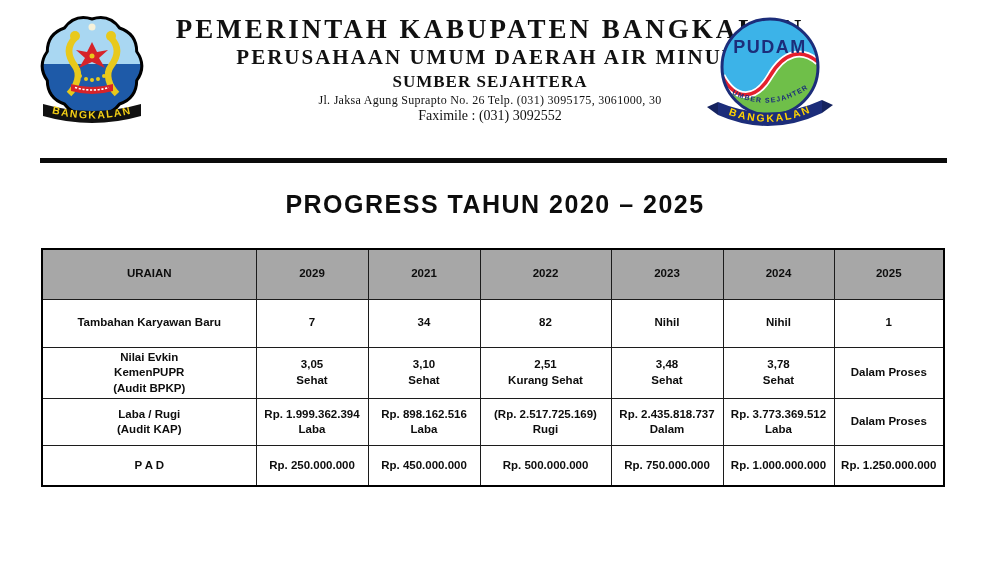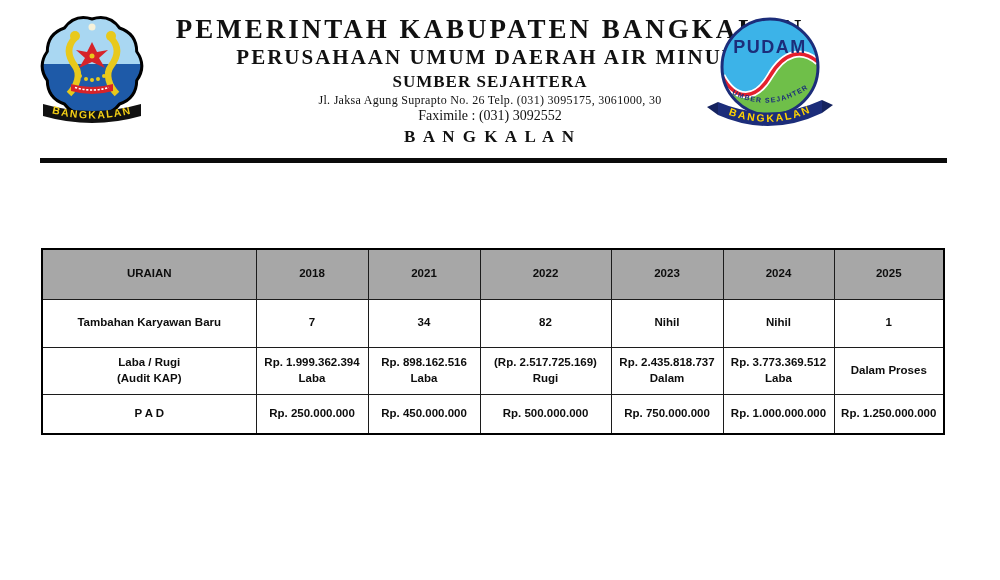--- a/index.html
+++ b/index.html
@@ -77,21 +77,20 @@
         <textPath href="#crestBannerPath" startOffset="50%" text-anchor="middle">BANGKALAN</textPath>
       </text>
     </svg>
 
     <div class="head-text">
       <div class="h1">PEMERINTAH KABUPATEN BANGKALAN</div>
       <div class="h2">PERUSAHAAN UMUM DAERAH AIR MINUM</div>
       <div class="h3">SUMBER SEJAHTERA</div>
       <div class="h4">Jl. Jaksa Agung Suprapto No. 26 Telp. (031) 3095175, 3061000, 30</div>
       <div class="h5">Faximile : (031) 3092552</div>
-      <div class="h6">B A N G K A L A N</div>
     </div>
 
     <svg class="pudam" viewBox="0 0 140 130">
       <defs>
         <clipPath id="pudamClip">
             <circle cx="70" cy="57" r="48"></circle>
           </clipPath>
         <path id="pudamSubPath" d="M32 84 Q70 104 109 78"></path>
         <path id="pudamBanPath" d="M22 102 Q70 123 118 99"></path>
       </defs>
@@ -110,51 +109,68 @@
       <polygon points="122,90 133,95 122,103" fill="#15235F"></polygon>
       <path d="M18 92 Q70 114 122 90 L122 103 Q70 128 18 105 Z" fill="#1C2D7A"></path>
       <text font-family="Liberation Sans, sans-serif" font-size="10.5" font-weight="bold" fill="#FFD400" letter-spacing="2">
         <textPath href="#pudamBanPath" startOffset="50%" text-anchor="middle">BANGKALAN</textPath>
       </text>
     </svg>
   </header>
 
   <div class="rule"></div>
 
+  <div class="title">PROGRESS TAHUN 2020 – 2025</div>
 
   <table class="progress">
     <colgroup>
       <col style="width:214px">
         <col style="width:112px">
         <col style="width:112px">
       <col style="width:131px">
         <col style="width:112px">
         <col style="width:111px">
         <col style="width:110px">
     </colgroup>
     <thead>
       <tr class="hr0">
         <th>URAIAN</th>
-        <th>2018</th>
+        <th>2029</th>
         <th>2021</th>
         <th>2022</th>
         <th>2023</th>
         <th>2024</th>
         <th>2025</th>
       </tr>
     </thead>
     <tbody>
       <tr class="r0">
         <td class="lbl">Tambahan Karyawan Baru</td>
         <td>7</td>
         <td>34</td>
         <td>82</td>
         <td>Nihil</td>
         <td>Nihil</td>
         <td>1</td>
+      </tr>
+      <tr class="r2">
+        <td class="lbl">Nilai Evkin
+KemenPUPR
+(Audit BPKP)</td>
+        <td>3,05
+Sehat</td>
+        <td>3,10
+Sehat</td>
+        <td>2,51
+Kurang Sehat</td>
+        <td>3,48
+Sehat</td>
+        <td>3,78
+Sehat</td>
+        <td>Dalam Proses</td>
       </tr>
       <tr class="r3">
         <td class="lbl">Laba / Rugi
 (Audit KAP)</td>
         <td>Rp. 1.999.362.394
 Laba</td>
         <td>Rp. 898.162.516
 Laba</td>
         <td>(Rp. 2.517.725.169)
 Rugi</td>

